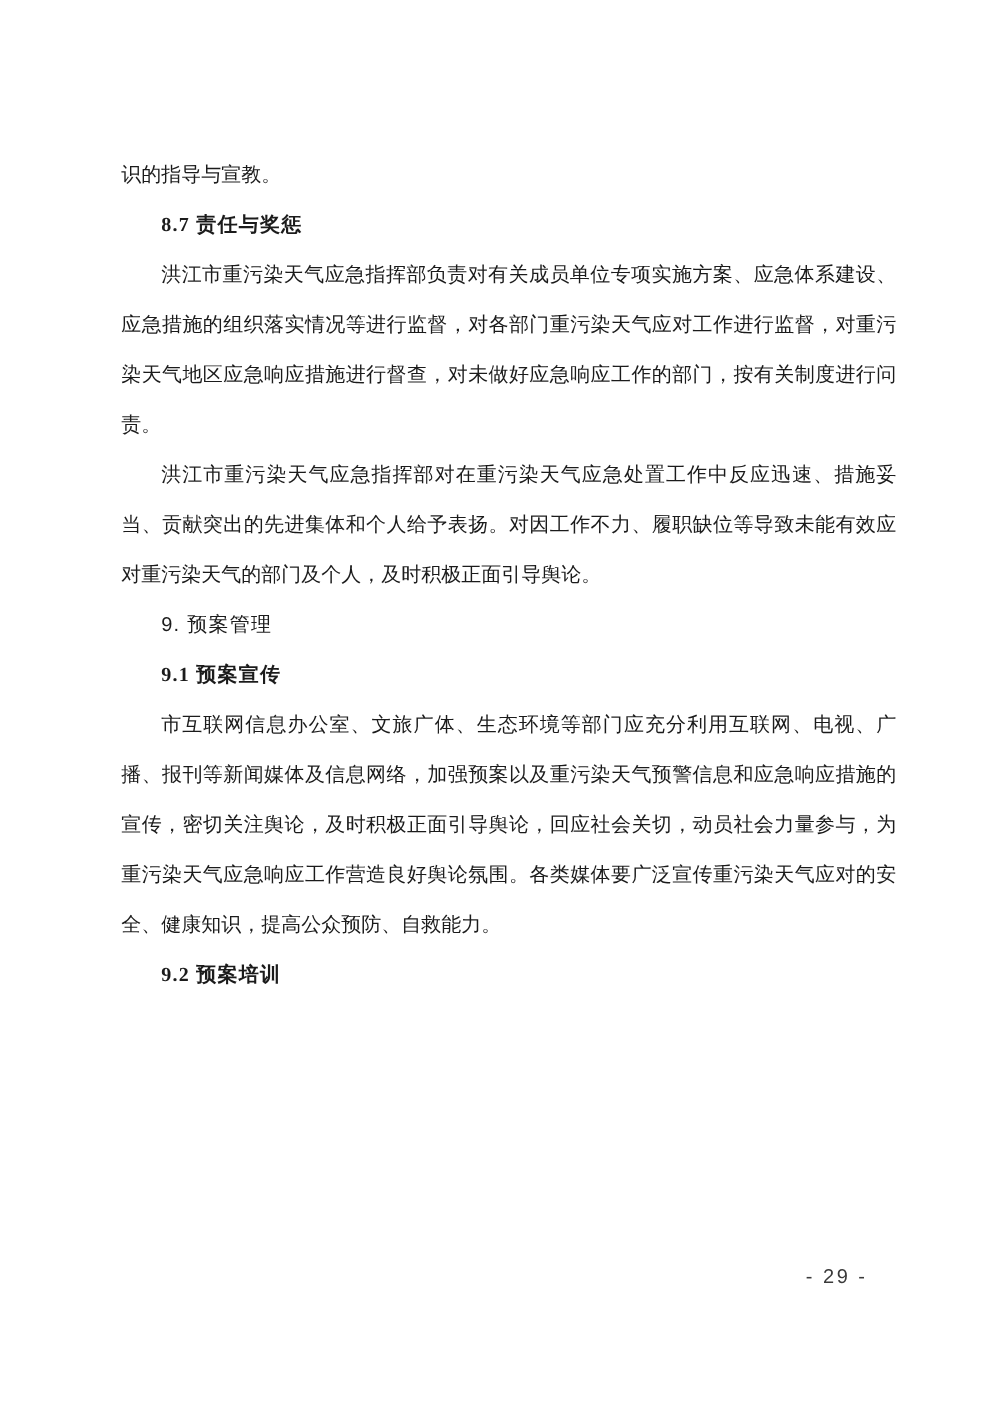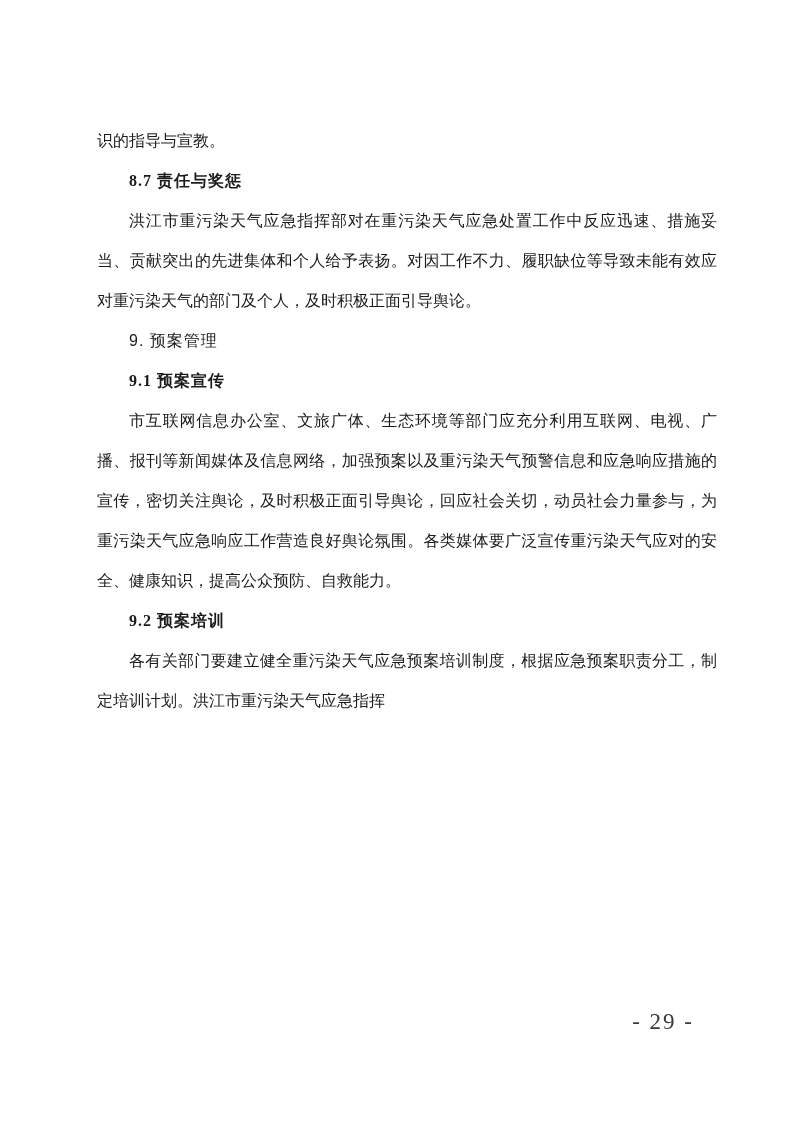--- a/index.html
+++ b/index.html
@@ -40,35 +40,35 @@
   }
   .block.heading2 {
     font-weight: bold;
     letter-spacing: 1px;
     font-family: Liberation Serif, serif;
   }
   .page-number {
     position: absolute;
     right: 99px;
     bottom: 90px;
-    font-size: 23px;
+    font-size: 16px;
     line-height: 20px;
     color: #3a3a3a;
     letter-spacing: 2px;
-    font-family: Liberation Serif, serif;
+    font-family: Liberation Sans, sans-serif;
   }
 </style>
 </head>
 <body>
 
 <div class="page">
   <div class="content" id="doc-content">
       <div class="block continuation">识的指导与宣教。</div>
       <div class="block heading2">8.7 责任与奖惩</div>
+      <div class="block paragraph">洪江市重污染天气应急指挥部负责对有关成员单位专项实施方案、应急体系建设、应急措施的组织落实情况等进行监督，对各部门重污染天气应对工作进行监督，对重污染天气地区应急响应措施进行督查，对未做好应急响应工作的部门，按有关制度进行问责。</div>
       <div class="block paragraph">洪江市重污染天气应急指挥部对在重污染天气应急处置工作中反应迅速、措施妥当、贡献突出的先进集体和个人给予表扬。对因工作不力、履职缺位等导致未能有效应对重污染天气的部门及个人，及时积极正面引导舆论。</div>
       <div class="block heading1">9. 预案管理</div>
       <div class="block heading2">9.1 预案宣传</div>
       <div class="block paragraph">市互联网信息办公室、文旅广体、生态环境等部门应充分利用互联网、电视、广播、报刊等新闻媒体及信息网络，加强预案以及重污染天气预警信息和应急响应措施的宣传，密切关注舆论，及时积极正面引导舆论，回应社会关切，动员社会力量参与，为重污染天气应急响应工作营造良好舆论氛围。各类媒体要广泛宣传重污染天气应对的安全、健康知识，提高公众预防、自救能力。</div>
       <div class="block heading2">9.2 预案培训</div>
-      <div class="block paragraph">各有关部门要建立健全重污染天气应急预案培训制度，根据应急预案职责分工，制定培训计划。洪江市重污染天气应急指挥</div>
     </div>
   <div class="page-number">- 29 -</div>
 </div>
 
 </body></html>

